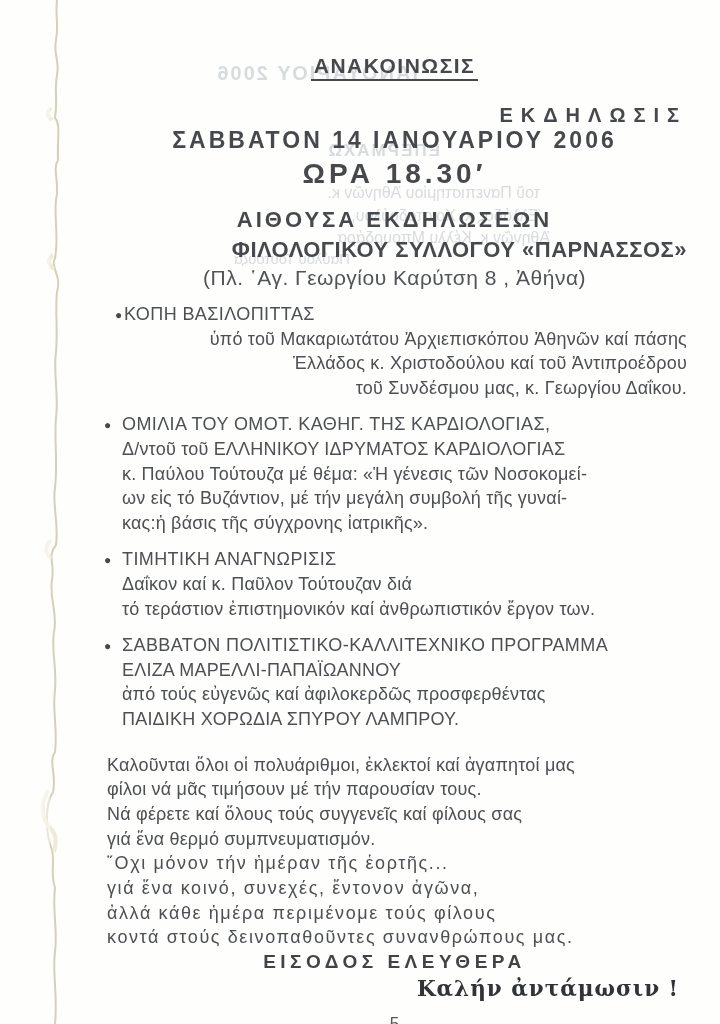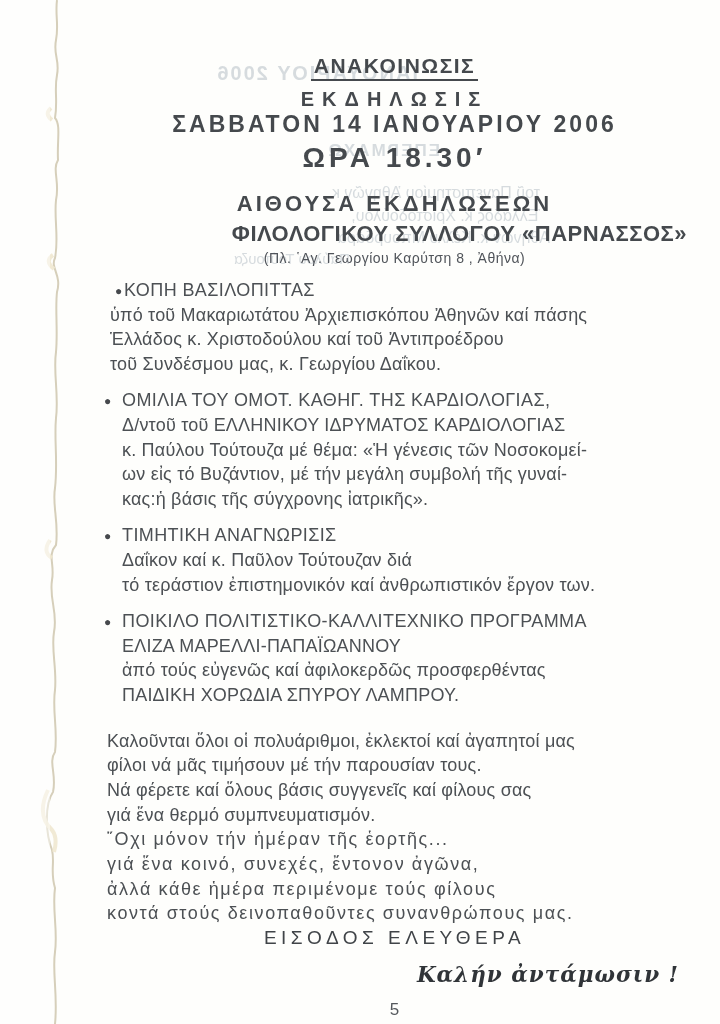--- a/index.html
+++ b/index.html
@@ -22,42 +22,42 @@
   .bleed.b4{top:207px;left:110px;width:430px;font-size:16px;}
   .bleed.b5{top:229px;left:100px;width:450px;font-size:16px;}
   .bleed.b6{top:250px;left:90px;width:260px;font-size:15px;}
 
   
   .content{position:absolute;left:102px;top:54px;width:585px;color:#4c5054;}
 
   .hdr{text-align:center;font-weight:bold;color:#45494d;}
   .h-title{font-size:21px;letter-spacing:1.5px;}
   .h-title .u{display:inline-block;border-bottom:2.5px solid #45494d;padding:0 3px 1px;}
-  .h-sub{font-size:20px;letter-spacing:8px;margin-top:7px;}
+  .h-sub{font-size:20px;letter-spacing:8px;margin-top:23px;text-align:right;}
   .h-date{font-size:23px;letter-spacing:3px;}
   .h-time{font-size:28px;letter-spacing:4px;margin-top:4px;}
   .h-venue1{font-size:22px;letter-spacing:3px;margin-top:17px;}
   .h-venue2{font-size:22px;letter-spacing:.5px;margin-top:4px;text-align:right;}
-  .h-addr{font-size:14px;font-weight:normal;letter-spacing:.5px;margin-top:3px;color:#50545a;}
+  .h-addr{font-size:21px;font-weight:normal;letter-spacing:.5px;margin-top:3px;color:#50545a;}
 
   .program{margin-top:5px;}
   .p-item{position:relative;padding-left:20px;font-size:18px;line-height:24.6px;letter-spacing:.2px;}
   .p-item .bullet{position:absolute;left:2px;top:1px;font-size:12px;color:#46494d;}
   .p-item .ttl{letter-spacing:.4px;margin-top:12px;}
   .p-item.first{padding-left:22px;}
   .p-item.first .bullet{left:13px;}
-  .p-item.first .cont{margin-left:-14px;}
+  .p-item.first .cont{margin-left:-14px;text-align:right;}
 
   .closing{margin-top:21px;padding-left:5px;font-size:18px;line-height:24.7px;letter-spacing:.2px;}
   .closing .spaced{letter-spacing:1.6px;}
 
-  .entry{ text-align:center;font-weight:normal;font-size:19px;letter-spacing:4.5px;
+  .entry{ text-align:center;font-weight:bold;font-size:19px;letter-spacing:4.5px;
           margin-top:1px;color:#404448;}
-  .farewell{text-align:right;font-family:"DejaVu Serif",serif;font-style:italic;font-weight:bold;
-            font-size:21.5px;letter-spacing:1px;margin-top:13px;padding-right:8px;color:#303438;}
+  .farewell{text-align:right;font-family:"DejaVu Serif",serif;font-weight:bold;
+            font-size:21.5px;letter-spacing:1px;margin-top:3px;padding-right:8px;color:#303438;}
   .pagenum{text-align:center;font-size:17px;margin-top:13px;color:#54585c;}
 </style>
 </head>
 <body>
 
 <div class="page">
 
   <svg class="torn-edge" viewBox="0 0 80 1024" aria-hidden="true">
     <path d="M57,0 C55,15 59,25 56,40 C53,55 60,60 57,75 C54,90 58,100 55,118
              C61,125 57,140 58,160 C52,170 60,182 56,200 C54,220 59,238 55,258
@@ -114,32 +114,32 @@
 
       <div class="p-item">
         <span class="bullet">●</span>
         <div class="ttl">ΤΙΜΗΤΙΚΗ ΑΝΑΓΝΩΡΙΣΙΣ</div>
         <div>Δαΐκον καί κ. Παῦλον Τούτουζαν διά</div>
         <div>τό τεράστιον ἐπιστημονικόν καί ἀνθρωπιστικόν ἔργον των.</div>
       </div>
 
       <div class="p-item">
         <span class="bullet">●</span>
-        <div class="ttl">ΠΟΙΚΙΛΟ ΠΟΛΙΤΙΣΤΙΚΟ-ΚΑΛΛΙΤΕΧΝΙΚΟ ΠΡΟΓΡΑΜΜΑ</div>
+        <div class="ttl">ΣΑΒΒΑΤΟΝ ΠΟΛΙΤΙΣΤΙΚΟ-ΚΑΛΛΙΤΕΧΝΙΚΟ ΠΡΟΓΡΑΜΜΑ</div>
         <div>ΕΛΙΖΑ ΜΑΡΕΛΛΙ-ΠΑΠΑΪΩΑΝΝΟΥ</div>
         <div>ἀπό τούς εὐγενῶς καί ἀφιλοκερδῶς προσφερθέντας</div>
         <div>ΠΑΙΔΙΚΗ ΧΟΡΩΔΙΑ ΣΠΥΡΟΥ ΛΑΜΠΡΟΥ.</div>
       </div>
 
     </div>
 
     <div class="closing">
       <div>Καλοῦνται ὅλοι οἱ πολυάριθμοι, ἐκλεκτοί καί ἀγαπητοί μας</div>
       <div>φίλοι νά μᾶς τιμήσουν μέ τήν παρουσίαν τους.</div>
-      <div>Νά φέρετε καί ὅλους βάσις συγγενεῖς καί φίλους σας</div>
+      <div>Νά φέρετε καί ὅλους τούς συγγενεῖς καί φίλους σας</div>
       <div>γιά ἕνα θερμό συμπνευματισμόν.</div>
       <div class="spaced">῞Οχι μόνον τήν ἡμέραν τῆς ἑορτῆς...</div>
       <div class="spaced">γιά ἕνα κοινό, συνεχές, ἔντονον ἀγῶνα,</div>
       <div class="spaced">ἀλλά κάθε ἡμέρα περιμένομε τούς φίλους</div>
       <div class="spaced">κοντά στούς δεινοπαθοῦντες συνανθρώπους μας.</div>
     </div>
 
     <div class="entry">ΕΙΣΟΔΟΣ ΕΛΕΥΘΕΡΑ</div>
     <div class="farewell">Καλήν ἀντάμωσιν !</div>
     <div class="pagenum">5</div>

